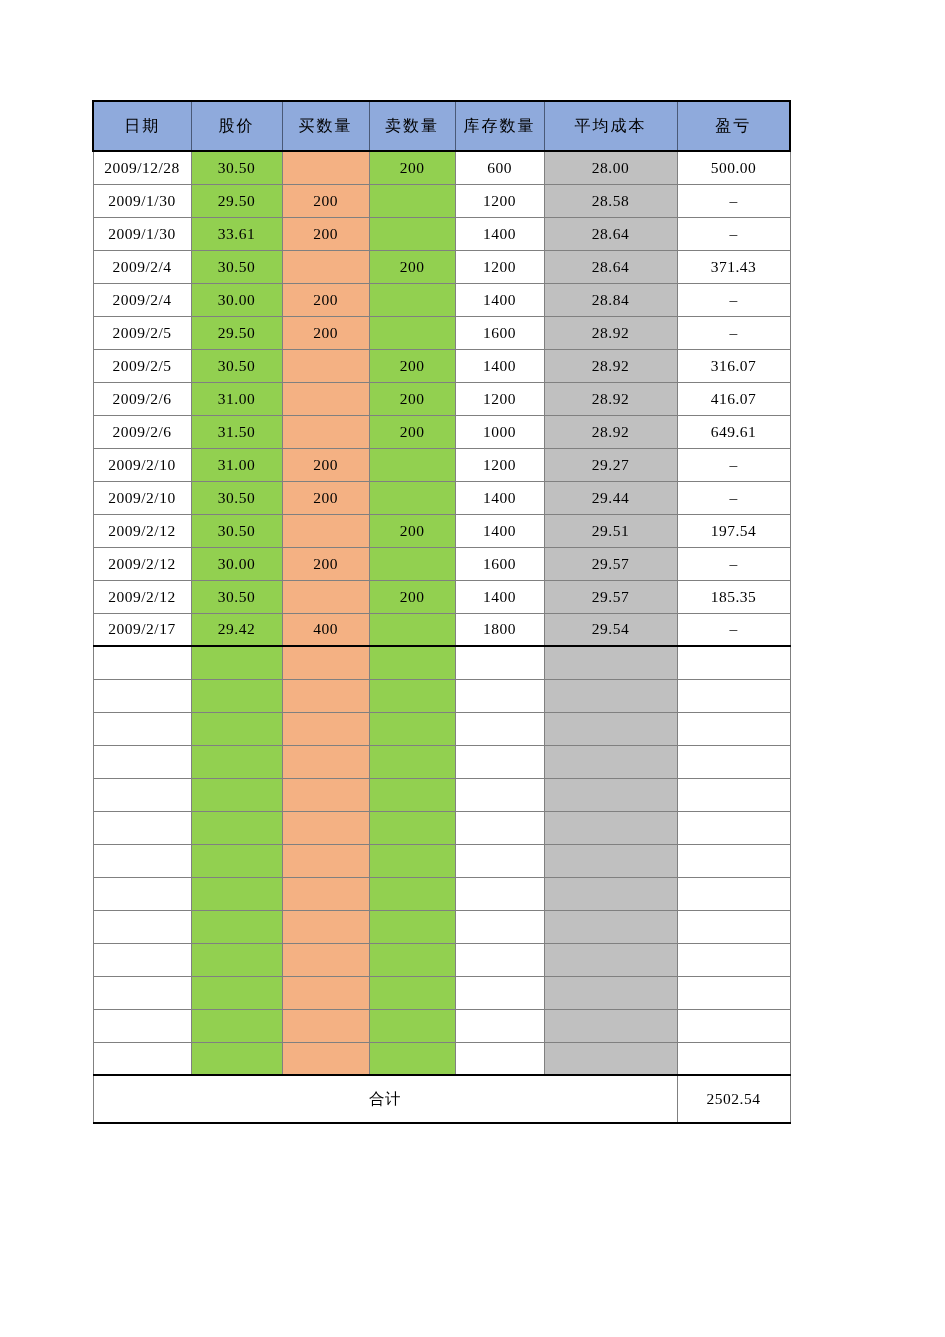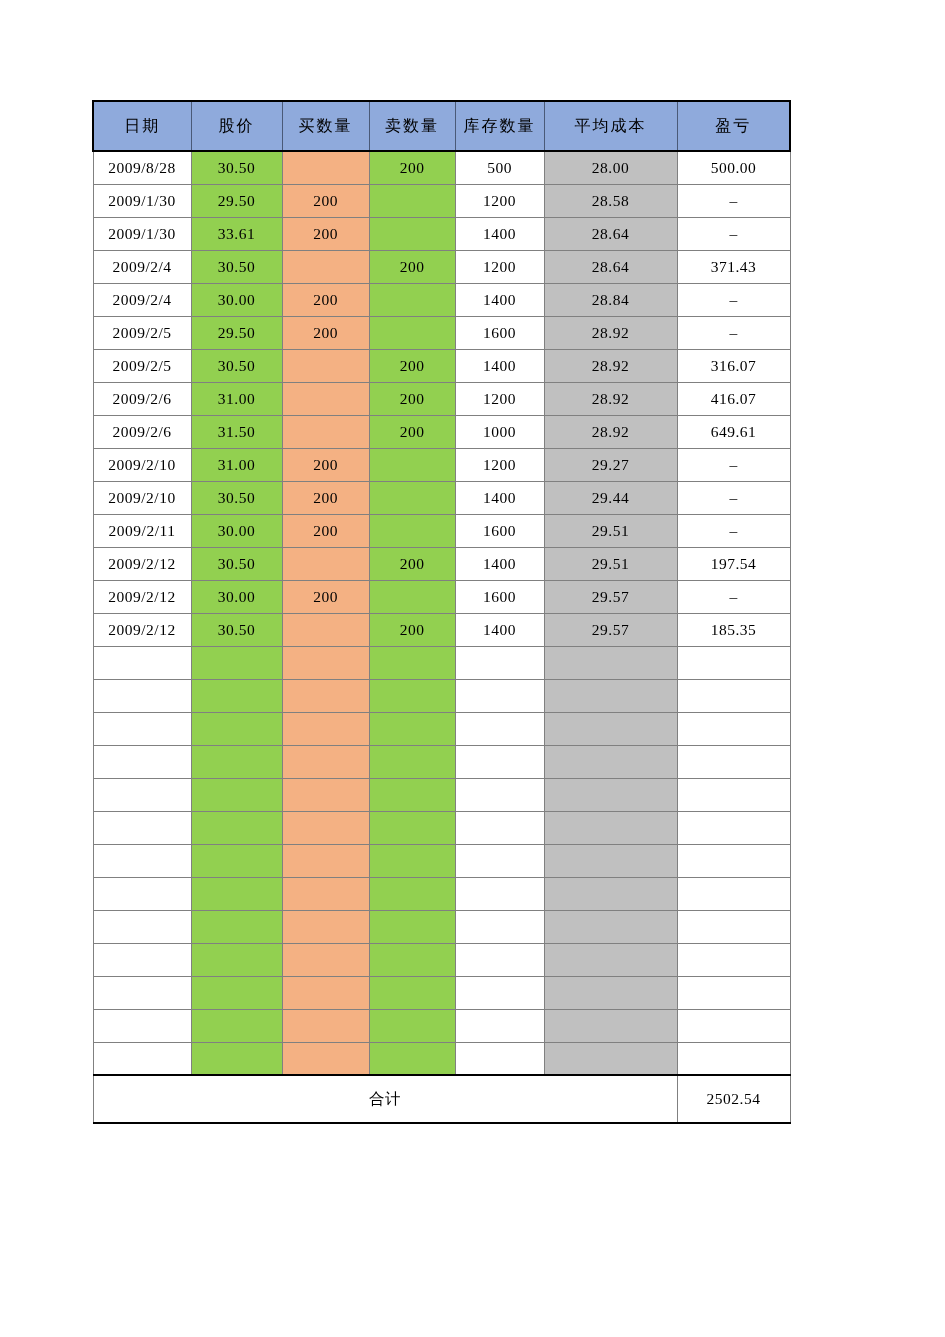--- a/index.html
+++ b/index.html
@@ -155,25 +155,25 @@
         <th>股价</th>
         <th>买数量</th>
         <th>卖数量</th>
         <th>库存数量</th>
         <th>平均成本</th>
         <th class="last">盈亏</th>
       </tr>
     </thead>
     <tbody id="tbody">
         <tr class="data">
-          <td class="col-date">2009/8/28</td>
-          <td class="col-price">30.50</td>
-          <td class="col-buy"></td>
-          <td class="col-sell">200</td>
-          <td class="col-stock">500</td>
+          <td class="col-date">2009/12/28</td>
+          <td class="col-price">30.50</td>
+          <td class="col-buy"></td>
+          <td class="col-sell">200</td>
+          <td class="col-stock">600</td>
           <td class="col-cost">28.00</td>
           <td class="col-pl">500.00</td>
         </tr>
         <tr class="data">
           <td class="col-date">2009/1/30</td>
           <td class="col-price">29.50</td>
           <td class="col-buy">200</td>
           <td class="col-sell"></td>
           <td class="col-stock">1200</td>
           <td class="col-cost">28.58</td>
@@ -254,29 +254,20 @@
         <tr class="data">
           <td class="col-date">2009/2/10</td>
           <td class="col-price">30.50</td>
           <td class="col-buy">200</td>
           <td class="col-sell"></td>
           <td class="col-stock">1400</td>
           <td class="col-cost">29.44</td>
           <td class="col-pl">–</td>
         </tr>
         <tr class="data">
-          <td class="col-date">2009/2/11</td>
-          <td class="col-price">30.00</td>
-          <td class="col-buy">200</td>
-          <td class="col-sell"></td>
-          <td class="col-stock">1600</td>
-          <td class="col-cost">29.51</td>
-          <td class="col-pl">–</td>
-        </tr>
-        <tr class="data">
           <td class="col-date">2009/2/12</td>
           <td class="col-price">30.50</td>
           <td class="col-buy"></td>
           <td class="col-sell">200</td>
           <td class="col-stock">1400</td>
           <td class="col-cost">29.51</td>
           <td class="col-pl">197.54</td>
         </tr>
         <tr class="data">
           <td class="col-date">2009/2/12</td>
@@ -288,20 +279,29 @@
           <td class="col-pl">–</td>
         </tr>
         <tr class="data">
           <td class="col-date">2009/2/12</td>
           <td class="col-price">30.50</td>
           <td class="col-buy"></td>
           <td class="col-sell">200</td>
           <td class="col-stock">1400</td>
           <td class="col-cost">29.57</td>
           <td class="col-pl">185.35</td>
+        </tr>
+        <tr class="data lastdata">
+          <td class="col-date">2009/2/17</td>
+          <td class="col-price">29.42</td>
+          <td class="col-buy">400</td>
+          <td class="col-sell"></td>
+          <td class="col-stock">1800</td>
+          <td class="col-cost">29.54</td>
+          <td class="col-pl">–</td>
         </tr>
         <tr class="empty">
           <td class="col-date"></td>
           <td class="col-price"></td>
           <td class="col-buy"></td>
           <td class="col-sell"></td>
           <td class="col-stock"></td>
           <td class="col-cost"></td>
           <td class="col-pl"></td>
         </tr>

